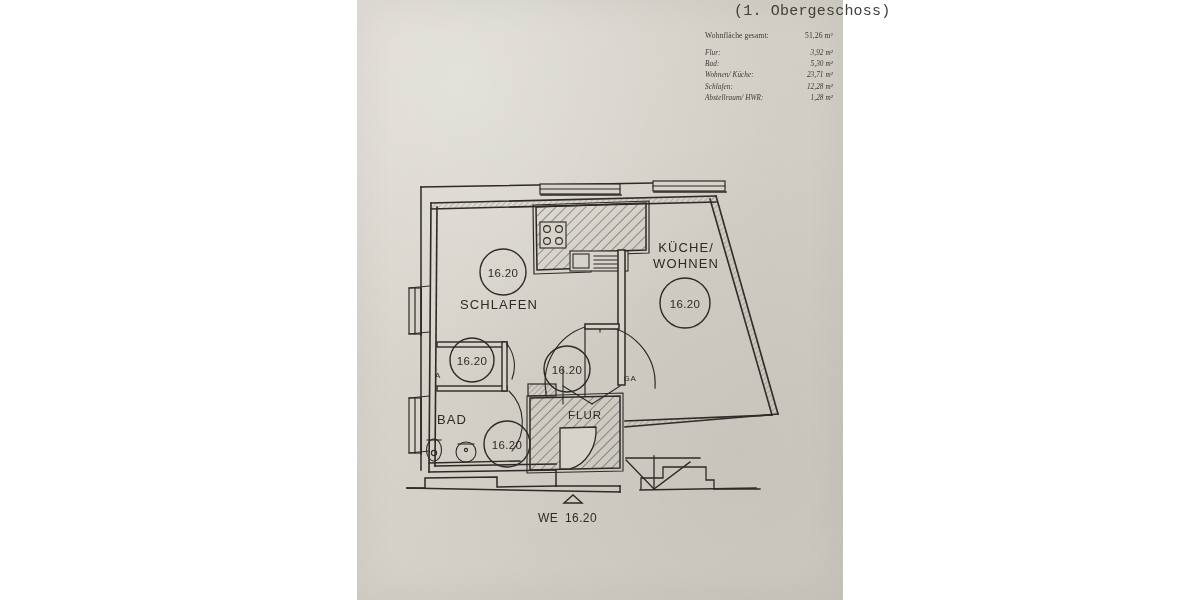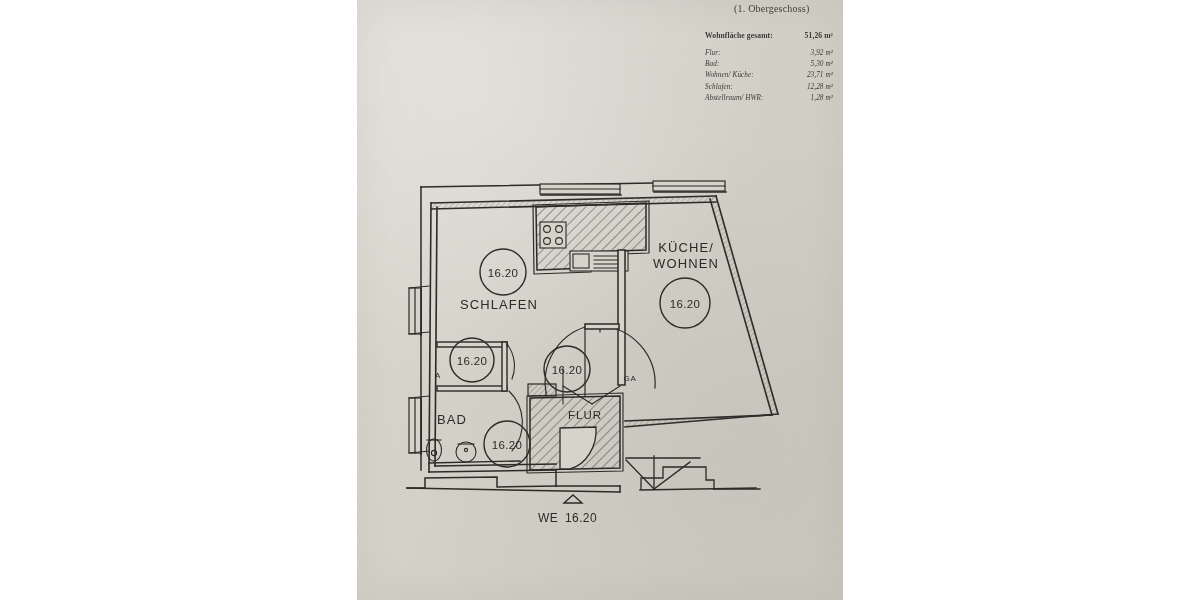--- a/index.html
+++ b/index.html
@@ -34,38 +34,38 @@
     position: absolute; inset: 0;
     opacity: .5;
     pointer-events: none;
   }
 
   
   .hdr-floor {
     position: absolute;
     left: 377px;
     top: 3px;
-    font-family: Liberation Serif, serif;
-    font-size: 10px;
+    font-family: Liberation Mono, monospace;
+    font-size: 15px;
     color: #43403c;
     letter-spacing: .2px;
     white-space: nowrap;
   }
   .area-block {
     position: absolute;
     left: 348px;
     top: 31px;
     width: 136px;
     font-family: "Liberation Serif", serif;
     color: #3c3936;
   }
   .area-total {
     display: flex;
     font-size: 7.6px;
-    font-weight: bold;
+    font-weight: normal;
     margin-bottom: 8px;
     letter-spacing: .1px;
   }
   .area-total .lbl { width: 72px; }
   .area-row {
     display: flex;
     font-size: 7.2px;
     font-style: italic;
     line-height: 11.2px;
     letter-spacing: .1px;

